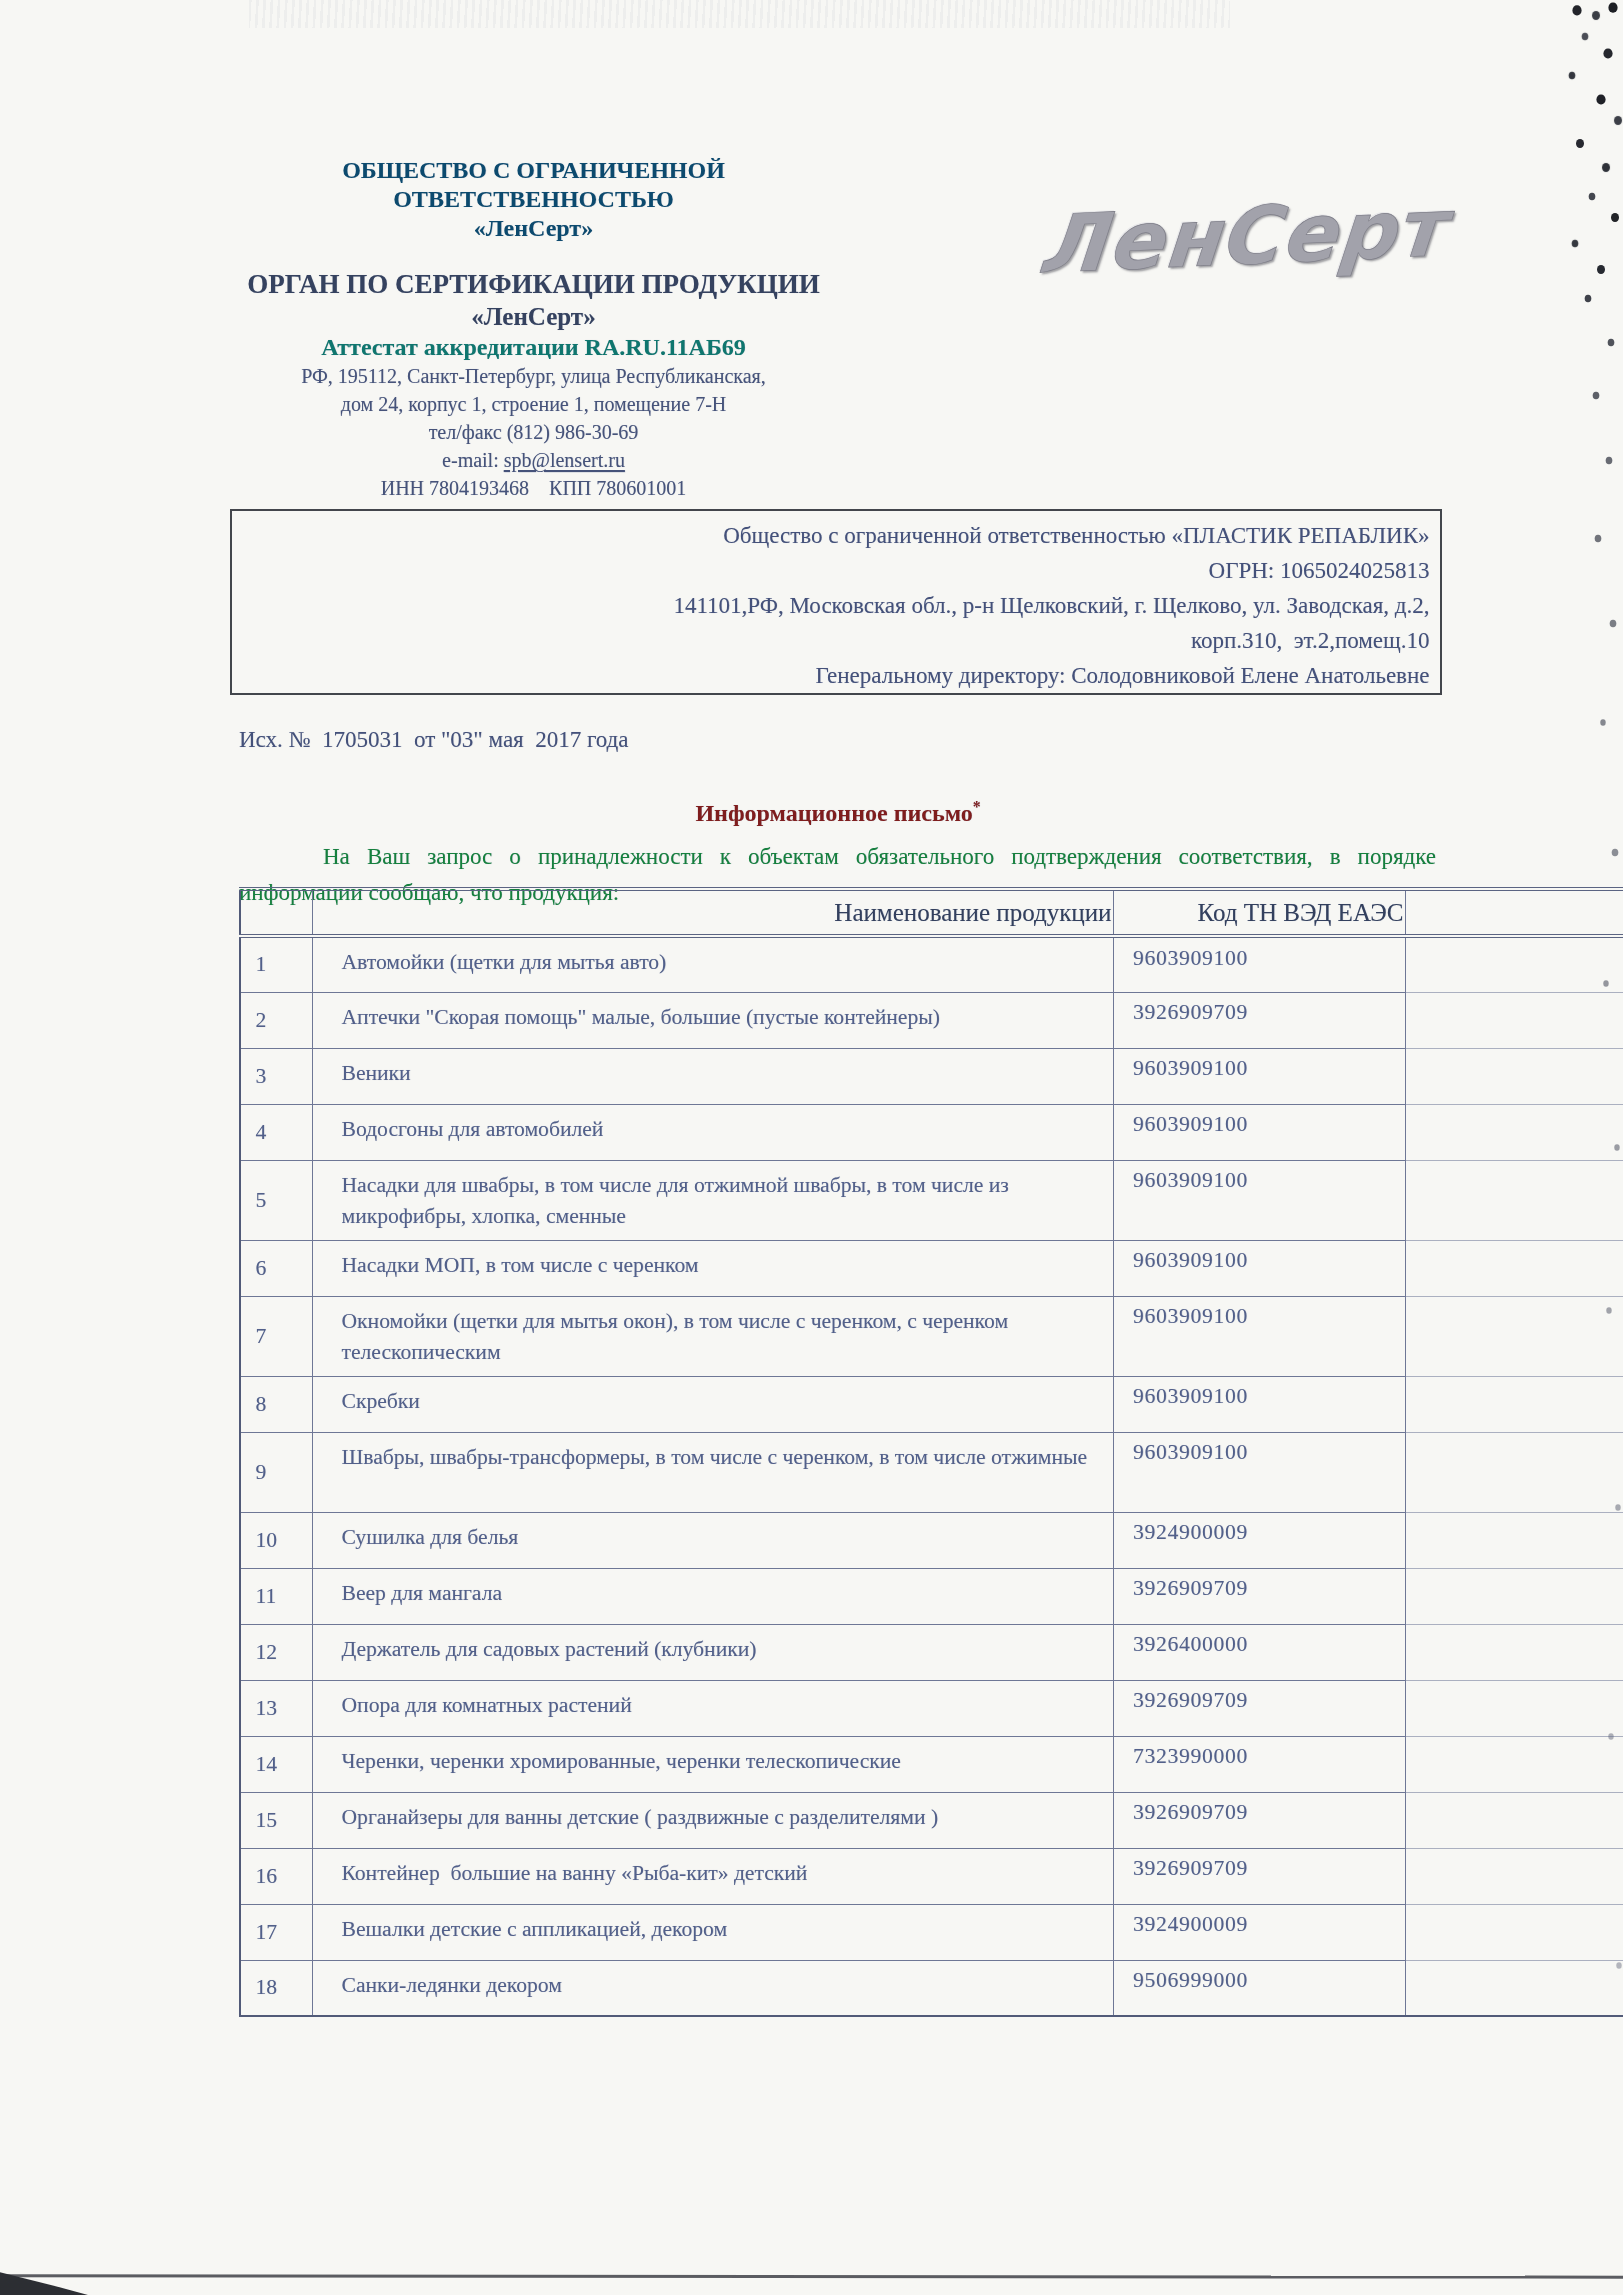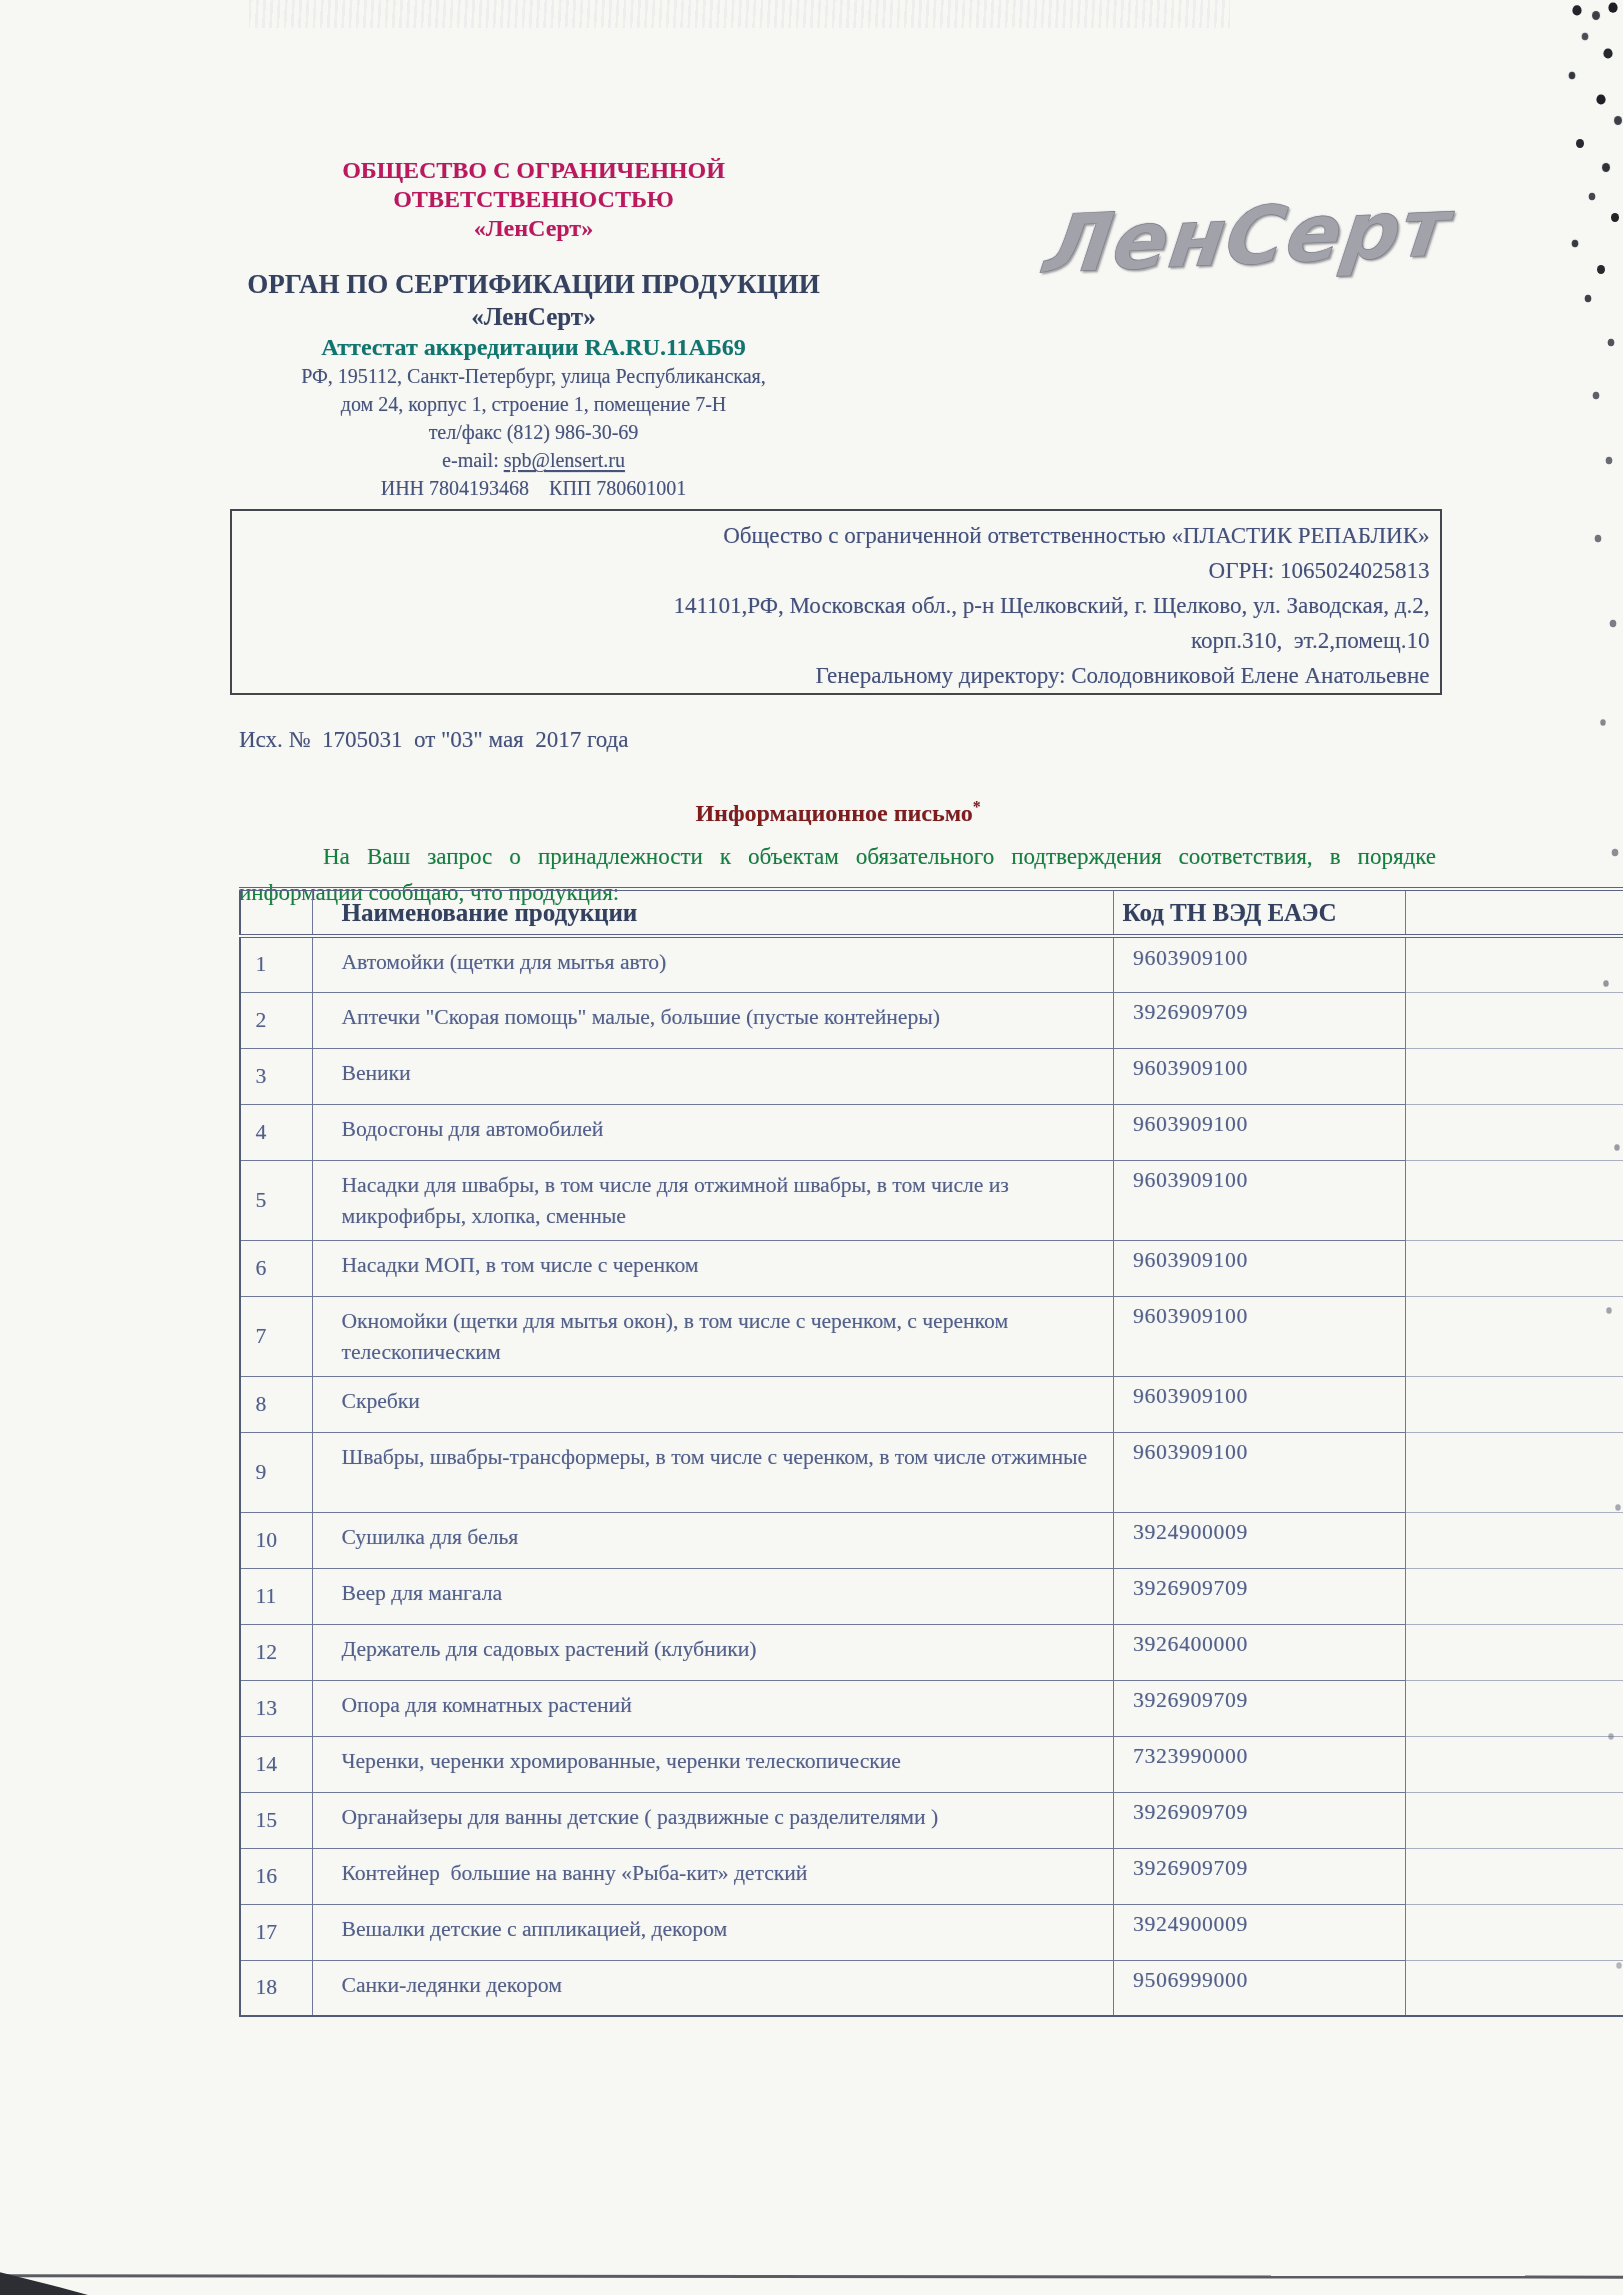--- a/index.html
+++ b/index.html
@@ -9,21 +9,21 @@
     font-family:"Liberation Serif","DejaVu Serif",serif;
     color:#3e4b6e;
   }
   .doc-text{ text-shadow:0.3px 0.4px 0.7px rgba(70,85,130,.35); }
 
   
   .org-block{
     position:absolute;left:234px;top:156px;width:599px;
     text-align:center;
   }
-  .org-line{font-weight:bold;font-size:24px;line-height:29px;color:#be185d;}
+  .org-line{font-weight:bold;font-size:24px;line-height:29px;color:#0c4a6e;}
   .org-cert-title{font-weight:bold;font-size:27px;line-height:33px;margin-top:25px;color:#35425f;}
   .org-cert-name{font-weight:bold;font-size:25px;line-height:31px;color:#35425f;}
   .org-accred{font-weight:bold;font-size:24px;line-height:30px;color:#0f766e;}
   .org-addr{font-size:20px;line-height:28px;color:#46537a;}
   .org-email u{text-underline-offset:2.6px;}
   .prewrap{white-space:pre-wrap;}
 
   
   .logo{
     position:absolute;left:1047px;top:190px;width:393px;
@@ -66,22 +66,22 @@
     border-collapse:collapse;table-layout:fixed;
   }
   col.c-num{width:72px;} col.c-name{width:801px;} col.c-code{width:292px;} col.c-ghost{width:218px;}
   .products td,.products th{
     border:1.3px solid #6e7795;box-sizing:border-box;
   }
   .products tr>*:first-child{border-left:2px solid #525b78;}
   .products thead th{
     border-top:4.6px double #5b6482;
     border-bottom:4.6px double #5b6482;
-    font-size:25px;font-weight:bold;color:#33405e;
-    text-align:left;vertical-align:middle;height:47px;
+    font-size:25px;font-weight:normal;color:#33405e;
+    text-align:right;vertical-align:middle;height:47px;
   }
   th.h-name{padding-left:29px;}
   th.h-code{padding-left:9px;}
   .products td{color:#52608a;font-size:21.6px;}
   td.num{vertical-align:middle;padding-left:14.4px;text-align:left;}
   td.name{vertical-align:top;padding:9.2px 15.7px 5.2px 29px;line-height:31px;}
   td.code{vertical-align:top;padding:7.9px 0 0 19.6px;letter-spacing:0.7px;}
   td.ghost,th.ghost{
     border-right:none;border-left:1.3px solid #6e7795;
     border-top-color:rgba(95,106,140,.5);border-bottom-color:rgba(95,106,140,.5);

